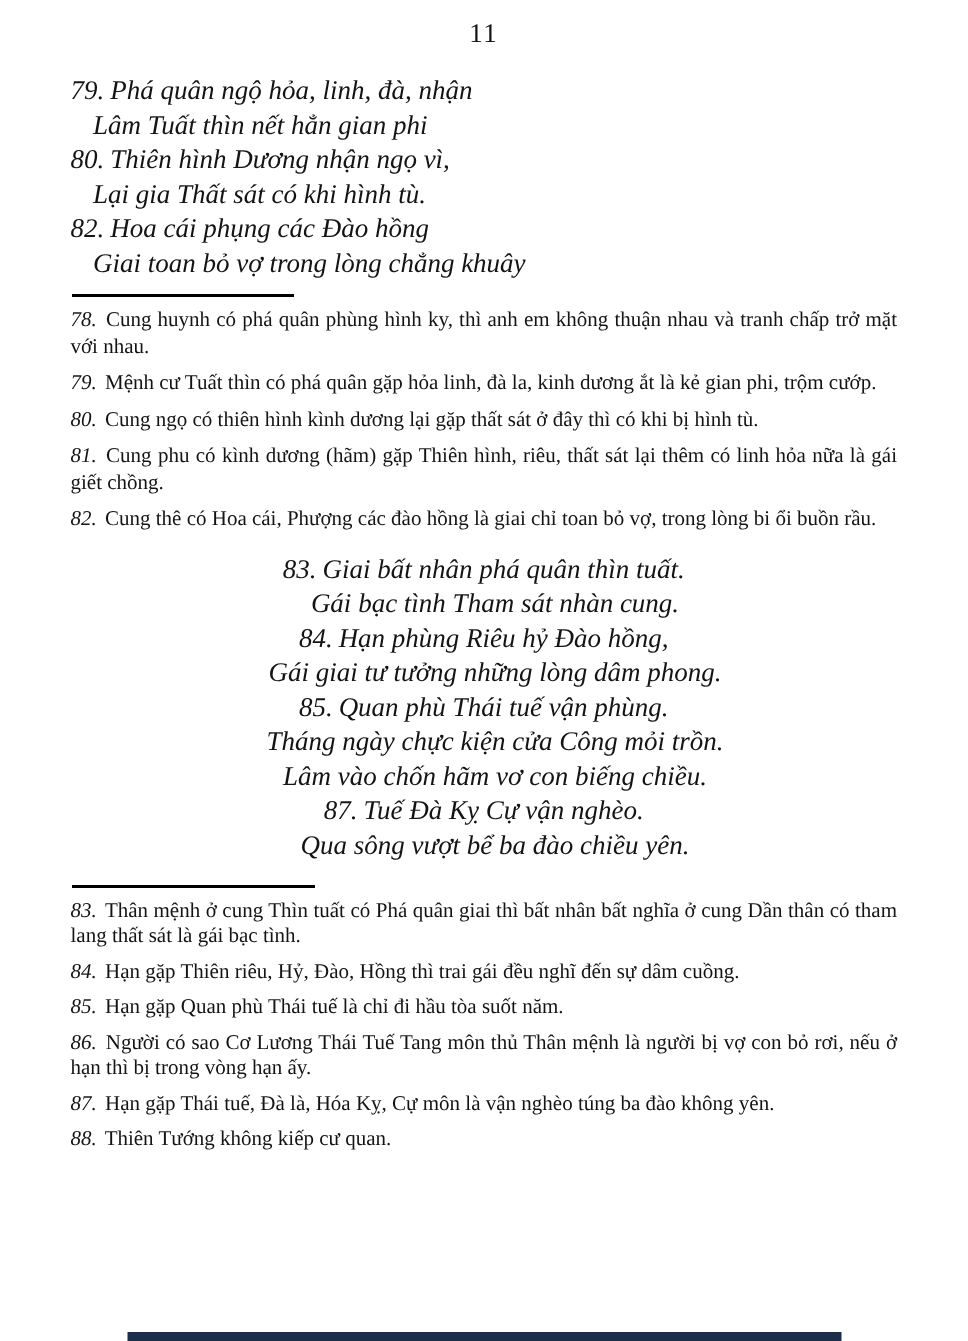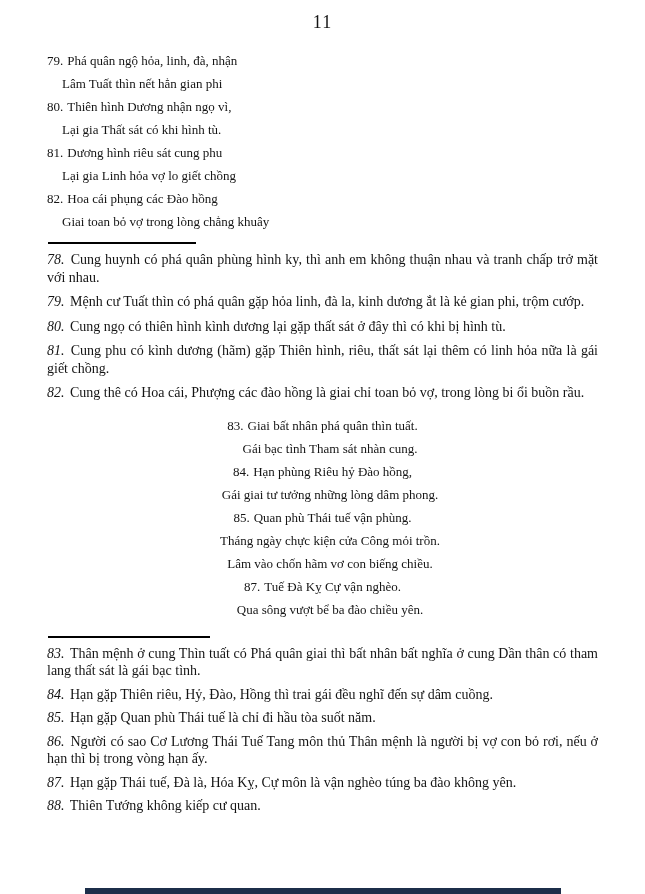--- a/index.html
+++ b/index.html
@@ -16,21 +16,21 @@
   }
 
   .page-number {
     text-align: center;
     font-size: 18px;
     letter-spacing: 1px;
     margin-bottom: 16px;
   }
 
   .verse-block { margin-top: 2px; }
-  .verse { font-size: 13px; }
+  .verse { font-size: 18px; font-style: italic; }
   .verse .vline { line-height: 23px; white-space: nowrap; }
   .verse .vline.indent { padding-left: 15px; }
   .verse .vnum { padding-right: 4px; }
 
   .rule {
     border: none;
     border-top: 2px solid #000000;
     margin: 9px 0 7px 1px;
   }
   .rule.first { width: 148px; }
@@ -65,24 +65,20 @@
   <div class="page-number">11</div>
 
   <div class="verse-block">
     <div class="verse">
       <div class="vline"><span class="vnum">79.</span><span>Phá quân ngộ hỏa, linh, đà, nhận</span></div>
       <div class="vline indent">Lâm Tuất thìn nết hẳn gian phi</div>
     </div>
     <div class="verse">
       <div class="vline"><span class="vnum">80.</span><span>Thiên hình Dương nhận ngọ vì,</span></div>
       <div class="vline indent">Lại gia Thất sát có khi hình tù.</div>
-    </div>
-    <div class="verse">
-      <div class="vline"><span class="vnum">81.</span><span>Dương hình riêu sát cung phu</span></div>
-      <div class="vline indent">Lại gia Linh hỏa vợ  lo giết chồng</div>
     </div>
     <div class="verse">
       <div class="vline"><span class="vnum">82.</span><span>Hoa cái phụng các Đào hồng</span></div>
       <div class="vline indent">Giai toan bỏ vợ trong lòng chẳng khuây</div>
     </div>
   </div>
 
   <hr class="rule first">
 
   <div class="notes upper">

